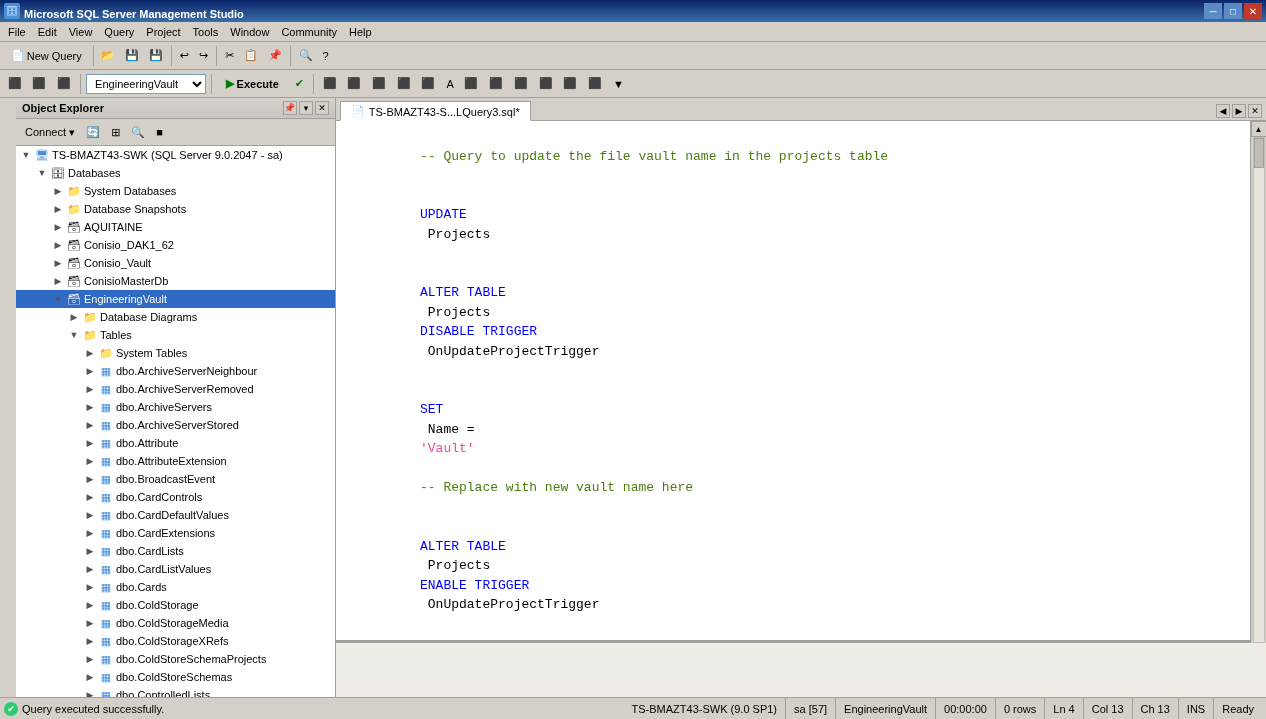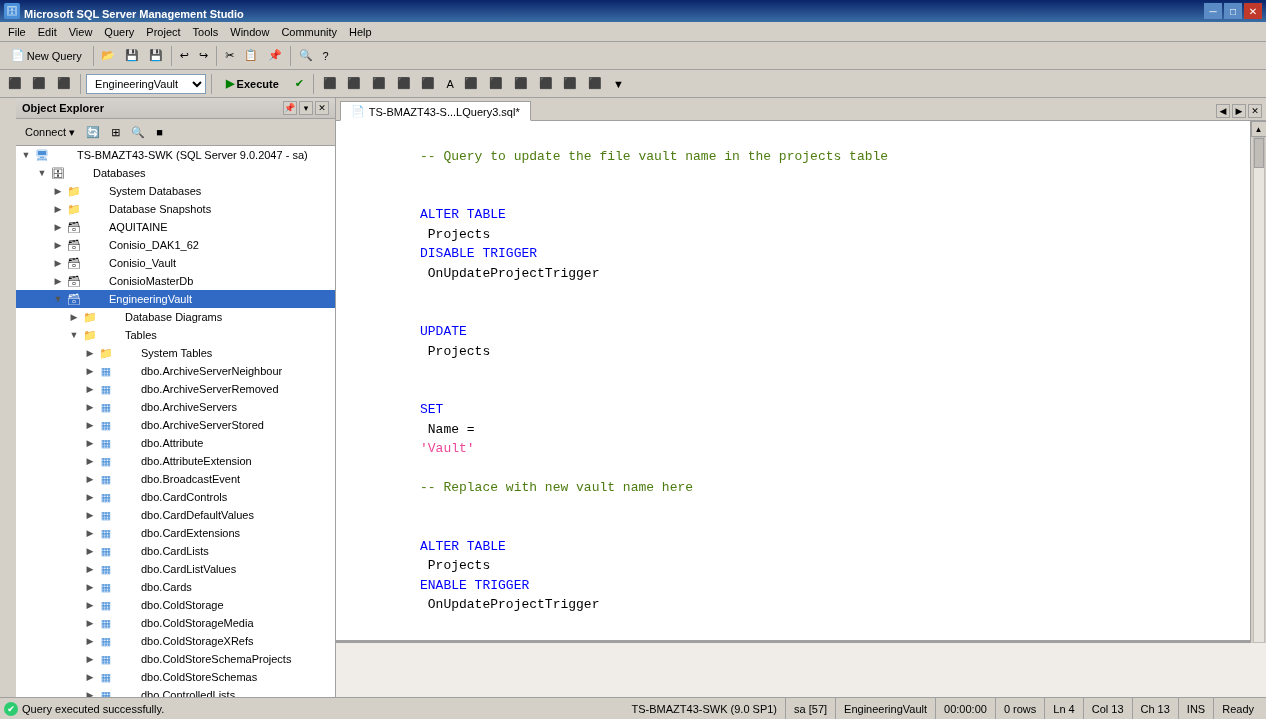--- a/index.html
+++ b/index.html
@@ -157,21 +157,21 @@
       padding: 1px 0;
       cursor: pointer;
       white-space: nowrap;
       font-size: 11px;
     }
     .tree-expander {
       width: 16px; height: 16px; display: inline-flex; align-items: center; justify-content: center;
       font-size: 9px; color: #555; flex-shrink: 0;
     }
     .tree-icon { width: 16px; height: 16px; display: inline-flex; align-items: center; justify-content: center; flex-shrink: 0; }
-    .tree-label { padding-left: 2px; margin-left: 25px; }
+    .tree-label { padding-left: 2px; }
 
     
     .right-panel {
       flex: 1;
       display: flex;
       flex-direction: column;
       background: #f0ede8;
       overflow: hidden;
     }
 
@@ -544,29 +544,29 @@
     </div>
 
     <div class="editor-wrapper">
       <div class="query-editor" style="flex:1; overflow-y:auto;">
 
         <div class="code-line">
           <span class="kw-comment">-- Query to update the file vault name in the projects table</span>
         </div>
 
         <div class="code-line">
+          <span class="kw-blue">UPDATE</span>
+          <span class="kw-default"> Projects</span>
+        </div>
+
+        <div class="code-line">
           <span class="kw-blue">ALTER TABLE</span>
           <span class="kw-default"> Projects </span>
           <span class="kw-blue">DISABLE TRIGGER</span>
           <span class="kw-default"> OnUpdateProjectTrigger</span>
-        </div>
-
-        <div class="code-line">
-          <span class="kw-blue">UPDATE</span>
-          <span class="kw-default"> Projects</span>
         </div>
 
         <div class="code-line">
           <span class="kw-blue">SET</span>
           <span class="kw-default"> Name = </span>
           <span class="kw-red">'Vault'</span>
           <span class="kw-default"> </span>
           <span class="kw-comment">-- Replace with new vault name here</span>
         </div>
 

